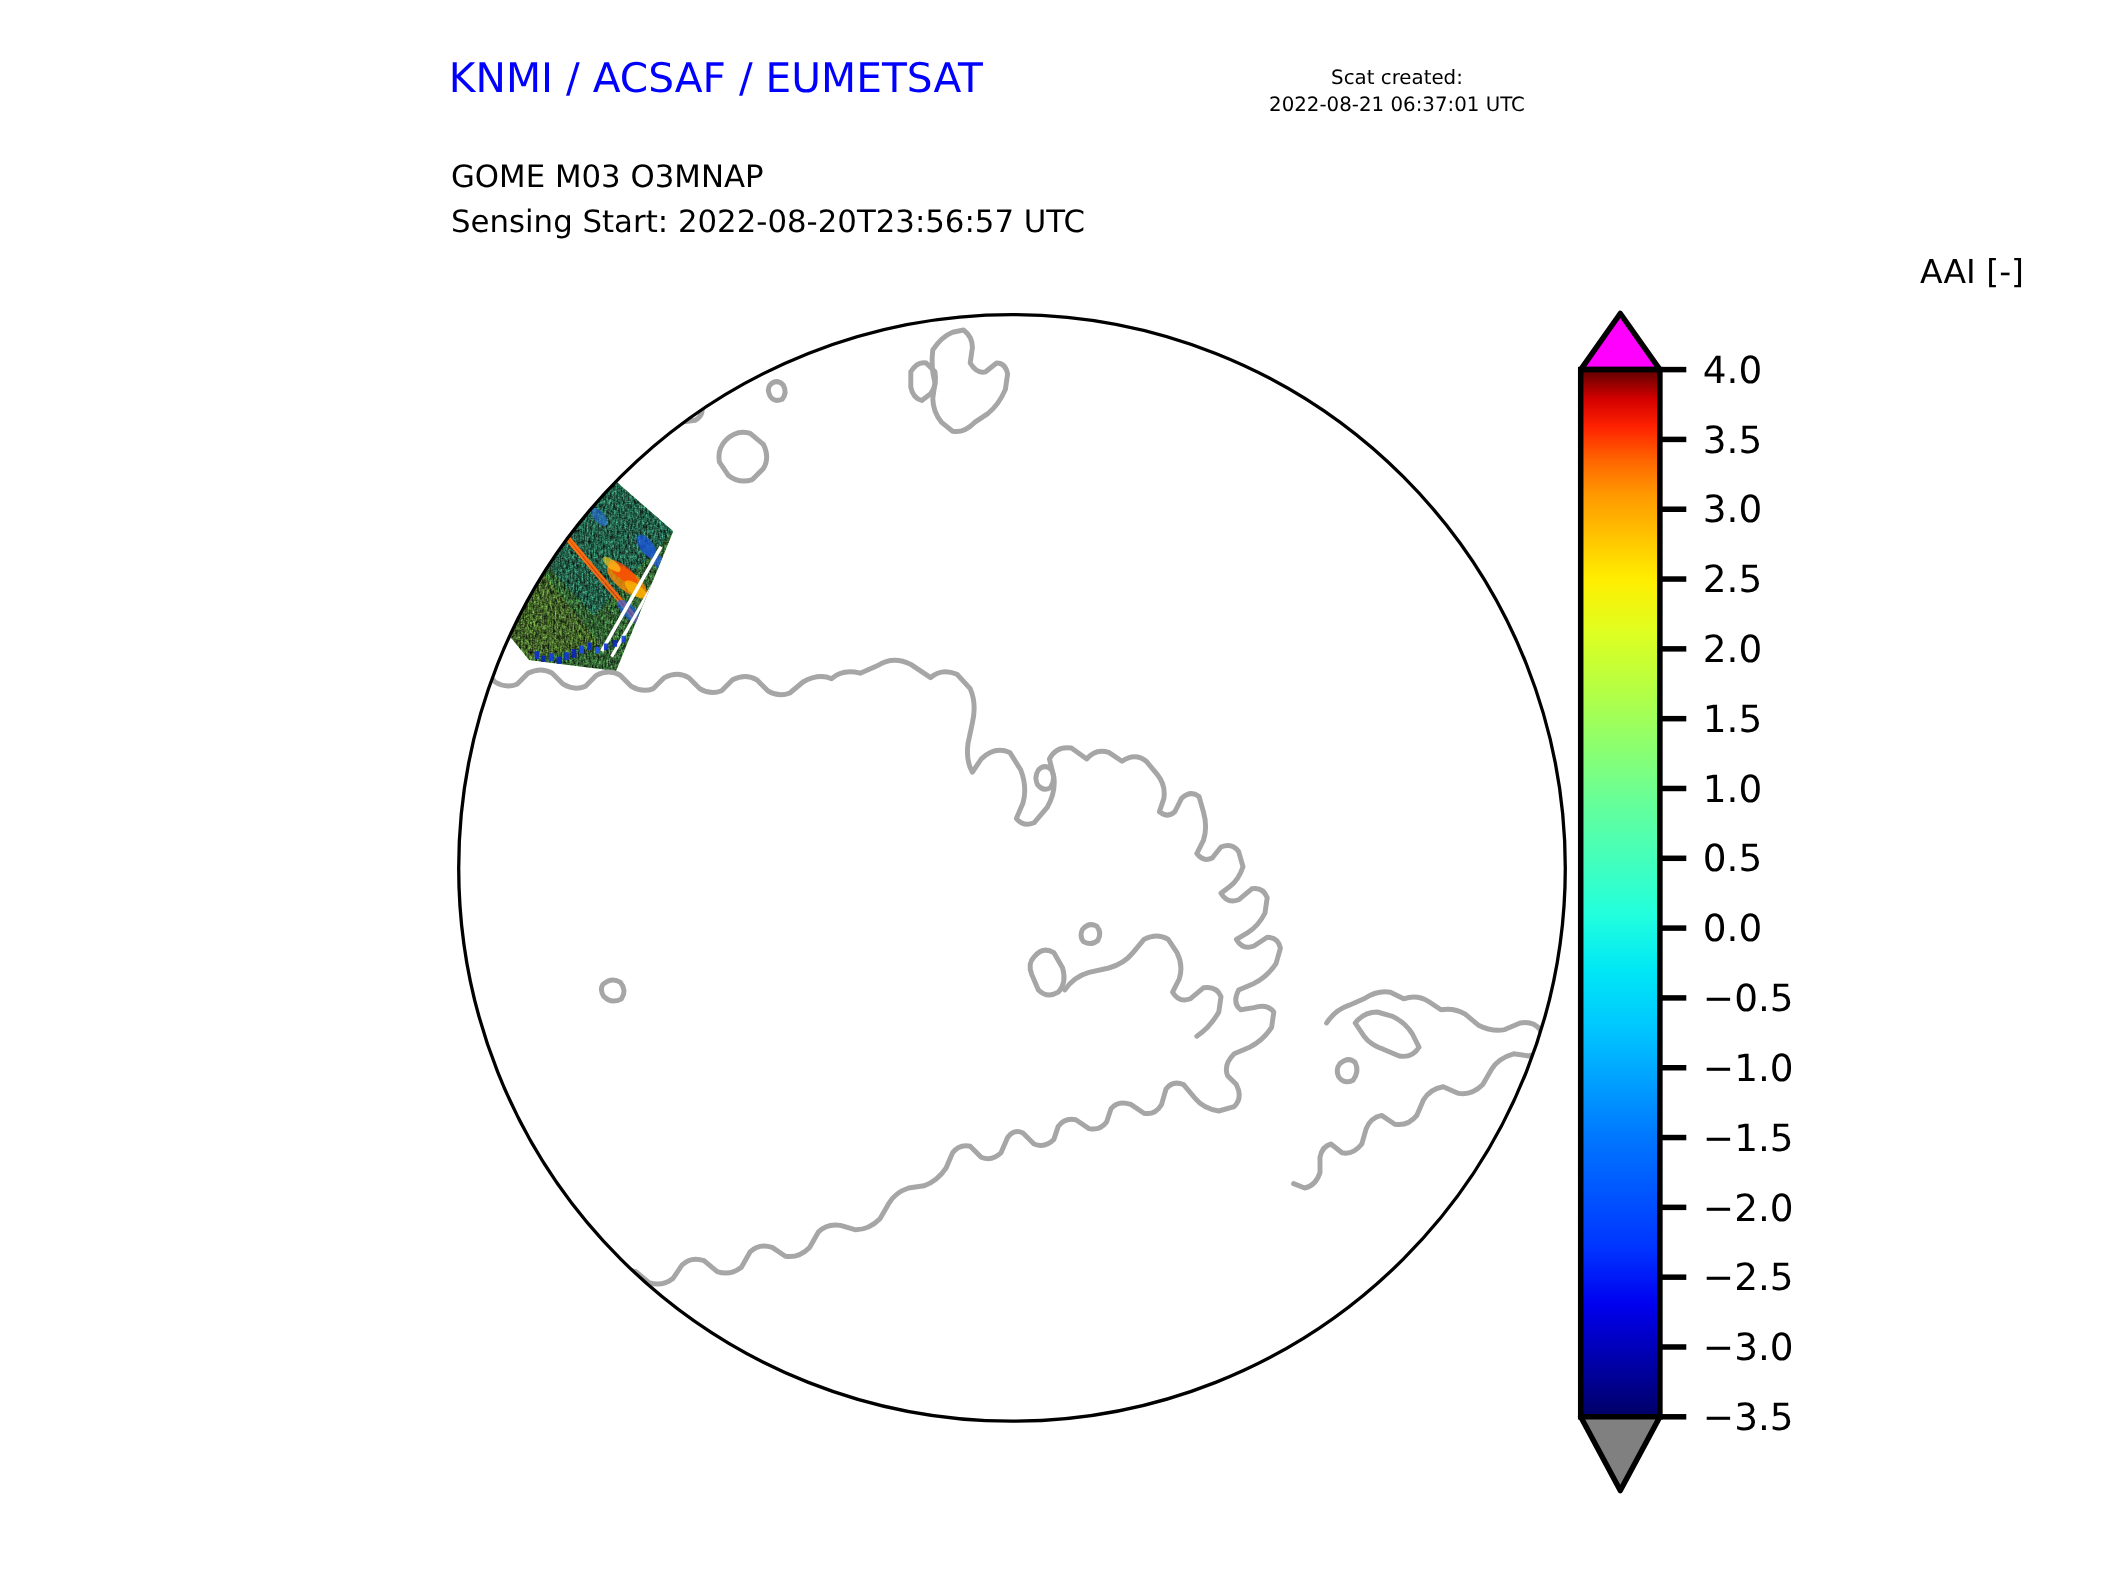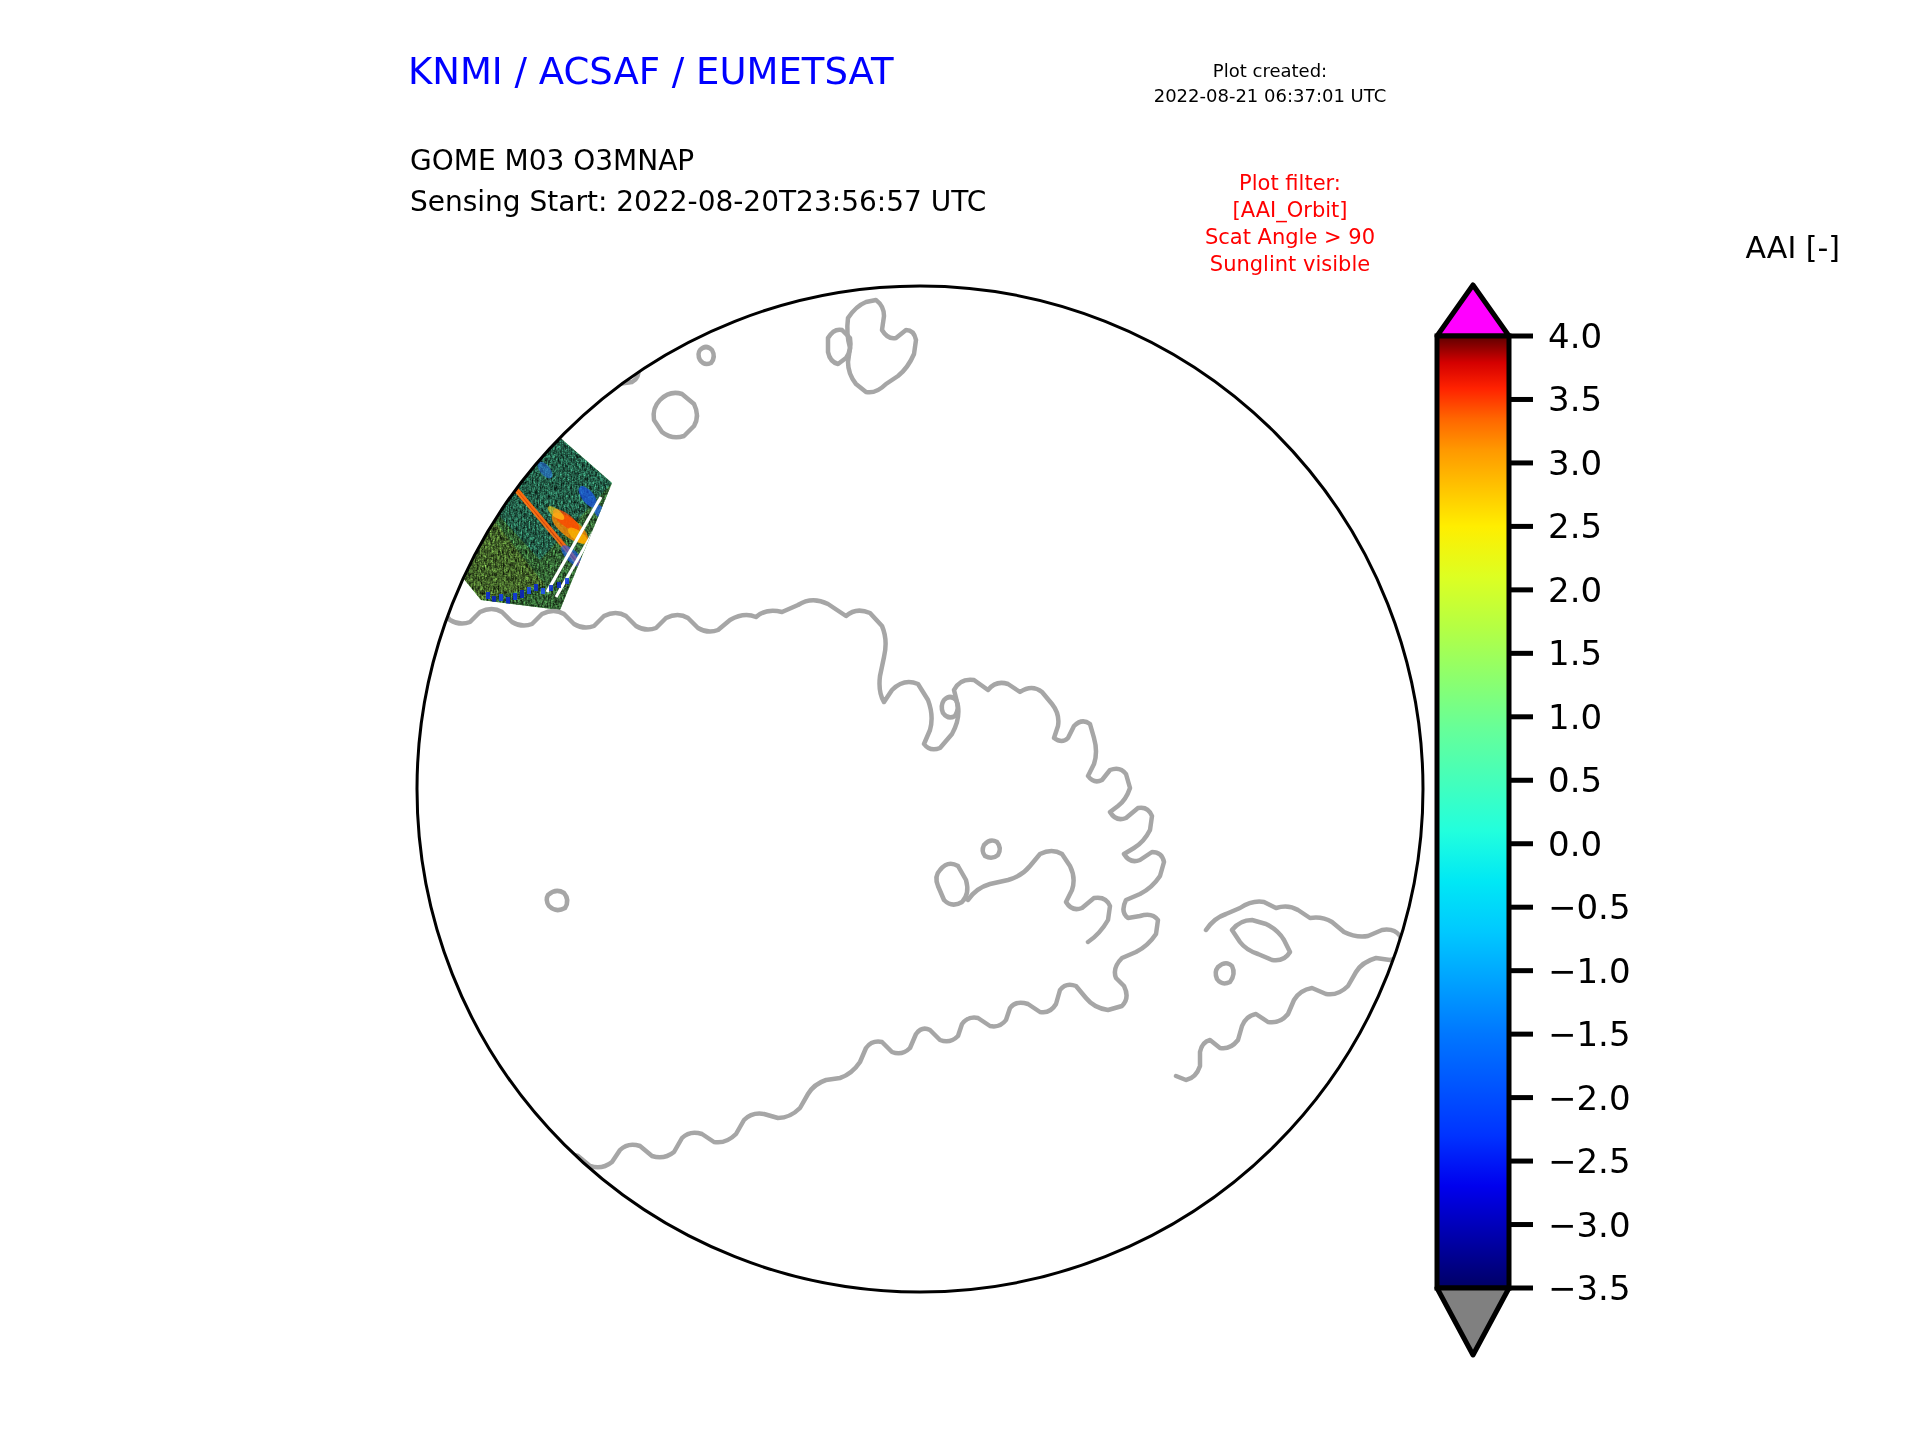--- a/index.html
+++ b/index.html
@@ -99,37 +99,31 @@
   }
 </style>
 </head>
 <body>
 
 <div id="root">
 
   <div class="org-title">KNMI / ACSAF / EUMETSAT</div>
 
   <div class="plot-created">
-    <div>Plot created:</div>
+    <div>Scat created:</div>
     <div>2022-08-21 06:37:01 UTC</div>
   </div>
 
   <div class="dataset-block">
     <div>GOME M03 O3MNAP</div>
     <div>Sensing Start: 2022-08-20T23:56:57 UTC</div>
   </div>
 
   <div class="quantity-title">AAI [-]</div>
 
-  <div class="plot-filter">
-    <div>Plot filter:</div>
-    <div>[AAI_Orbit]</div>
-    <div>Scat Angle &gt; 90</div>
-    <div>Sunglint visible</div>
-  </div>
 
   <svg id="map-svg" width="1920" height="1440">
     <defs>
       <clipPath id="globe-clip">
         <circle cx="920" cy="789" r="503"></circle>
       </clipPath>
       <clipPath id="swath-clip">
         <polygon points="462,352 612,483 560,610 481,600 389,487"></polygon>
       </clipPath>
 

